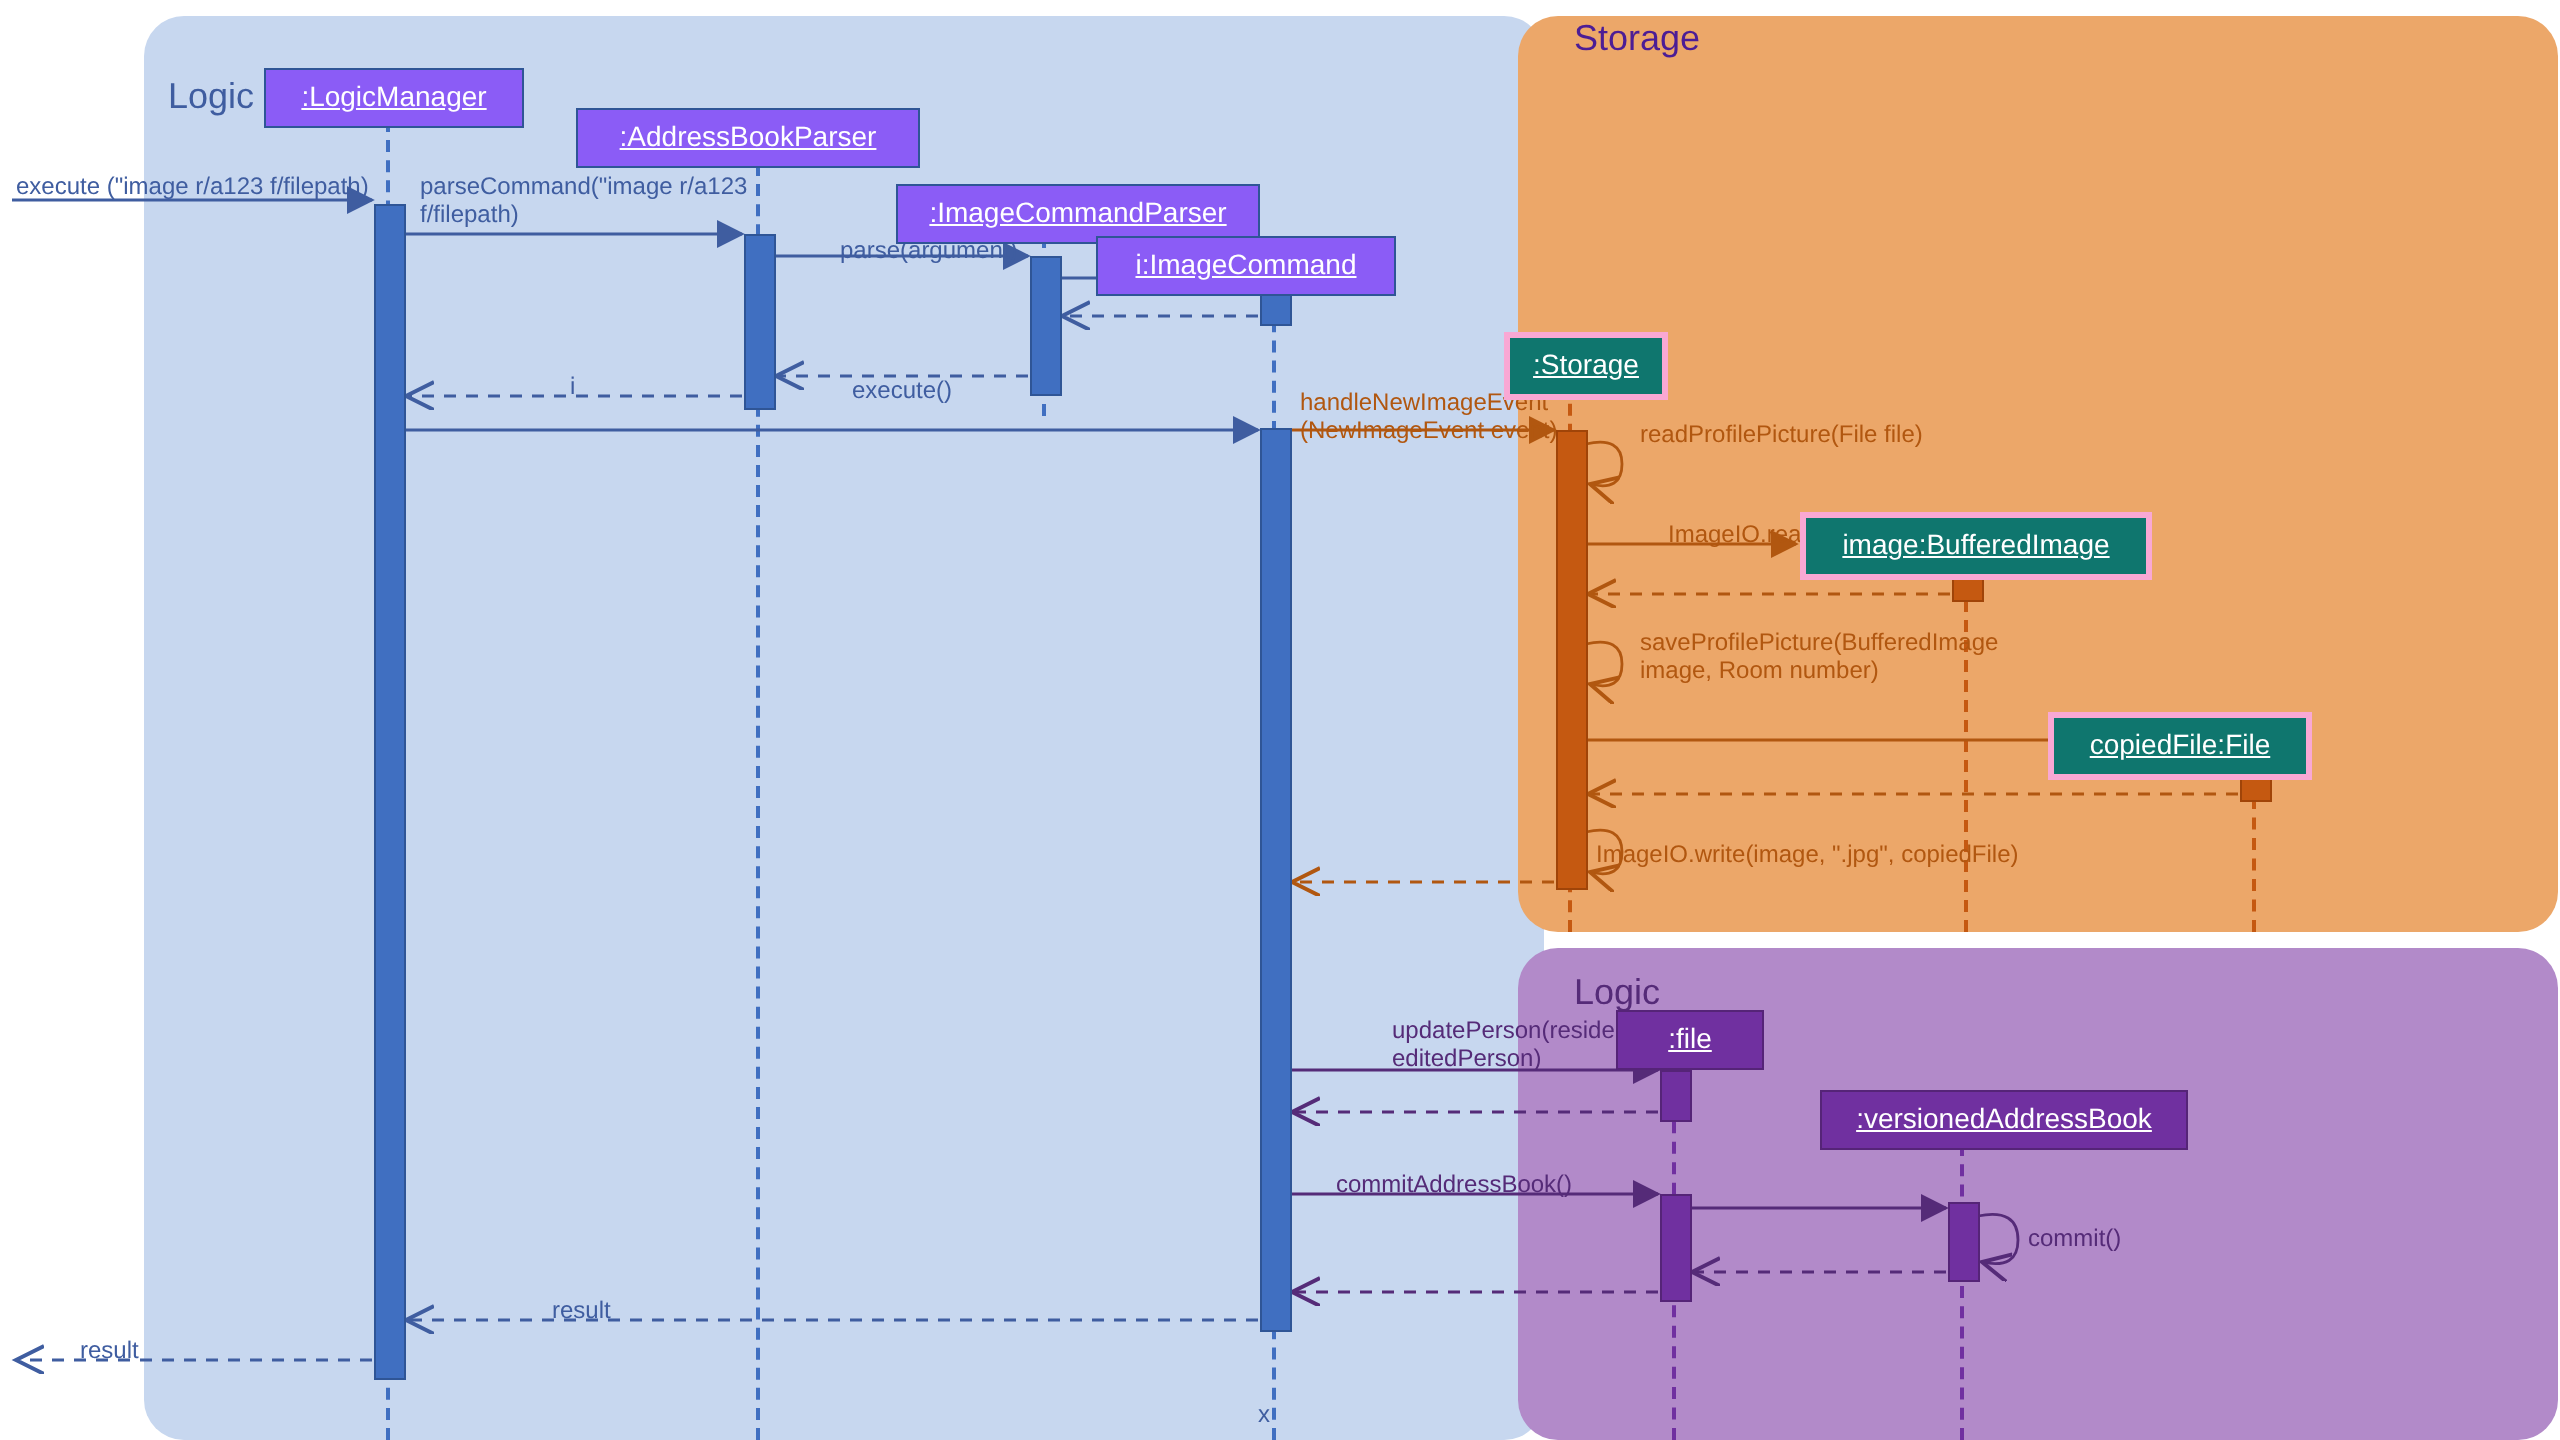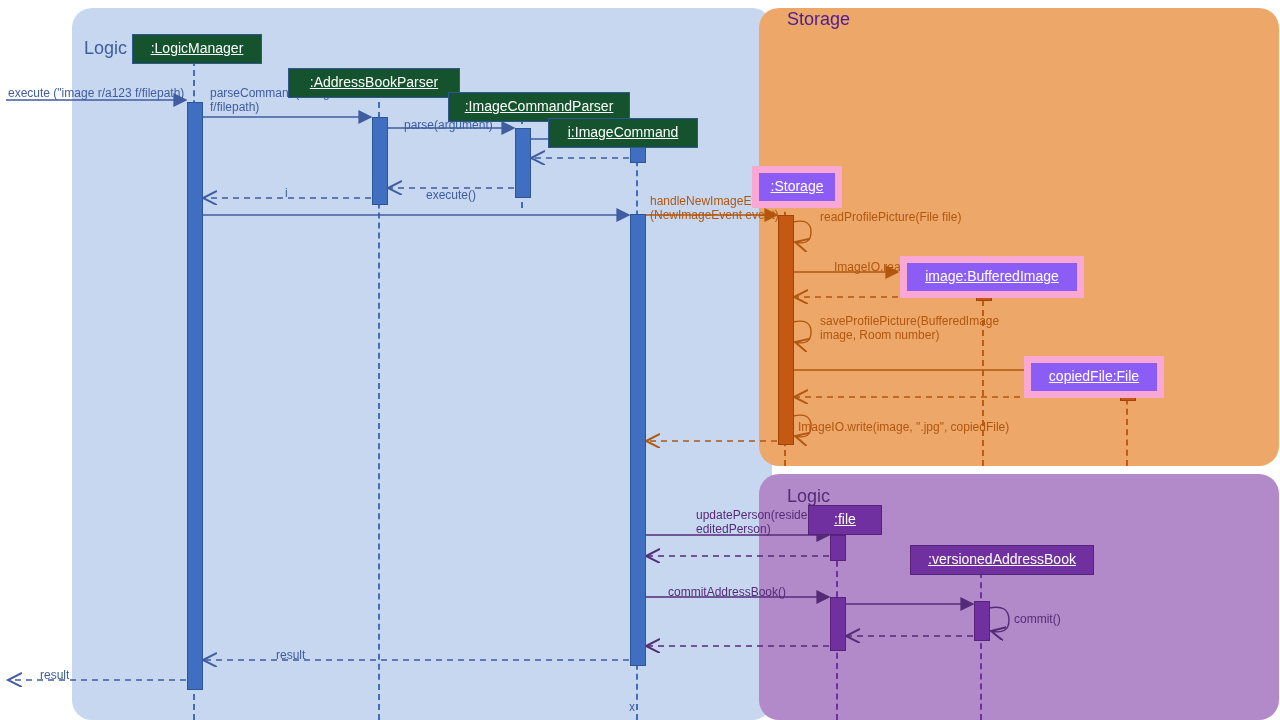--- a/index.html
+++ b/index.html
@@ -6,22 +6,22 @@
   .pkg{position:absolute;border-radius:20px}
   .pkg-title{position:absolute;font-size:18px}
   .logic{left:72px;top:8px;width:700px;height:712px;background:#c7d7ef}
   .logic .pkg-title{left:12px;top:30px;color:#3f5da0}
   .storage{left:759px;top:8px;width:520px;height:458px;background:#eca769}
   .storage .pkg-title{left:28px;top:1px;color:#4c1d95}
   .model{left:759px;top:474px;width:520px;height:246px;background:#b28ac9}
   .model .pkg-title{left:28px;top:12px;color:#552b78}
   .obj{position:absolute;color:#fff;font-size:14px;text-align:center;padding:5px 10px 7px;z-index:30}
   .obj u{text-decoration:underline}
-  .obj-b{background:#14532d;border:1px solid #2f5596}
-  .obj-o{background:#8b5cf6;border:7px solid #f9a8d4}
+  .obj-b{background:#8b5cf6;border:1px solid #2f5596}
+  .obj-o{background:#0f766e;border:3px solid #f9a8d4}
   .obj-p{background:#7030a0;border:1px solid #552477}
   .life{position:absolute;width:0;border-left:2px dashed;z-index:5;top:0;height:720px}
   .lf-b{border-color:#406fc1}
   .lf-o{border-color:#c55911}
   .lf-p{border-color:#7030a0}
   .act{position:absolute;z-index:20}
   .ac-b{background:#406fc1;border:1px solid #2f5596}
   .ac-o{background:#c55911;border:1px solid #a04408}
   .ac-p{background:#7030a0;border:1px solid #552477}
   svg.wires{position:absolute;left:0;top:0;width:1280px;height:720px;z-index:15;pointer-events:none}
@@ -47,21 +47,21 @@
 <div class="life lf-b" style="left:378px;top:82px;height:638px"></div>
 <div class="life lf-b" style="left:521px;top:118px;height:90px"></div>
 <div class="life lf-b" style="left:636px;top:140px;height:580px"></div>
 <div class="life lf-o" style="left:784px;top:192px;height:274px"></div>
 <div class="life lf-o" style="left:982px;top:280px;height:186px"></div>
 <div class="life lf-o" style="left:1126px;top:378px;height:88px"></div>
 <div class="life lf-p" style="left:836px;top:530px;height:190px"></div>
 <div class="life lf-p" style="left:980px;top:572px;height:148px"></div>
 
 <div class="obj obj-b" style="left:132px;top:34px;width:108px"><u>:LogicManager</u></div>
-<div class="obj obj-b" style="left:288px;top:68px;width:150px"><u>:AddressBookParser</u></div>
+<div class="obj obj-b" style="left:288px;top:54px;width:150px"><u>:AddressBookParser</u></div>
 <div class="obj obj-b" style="left:448px;top:92px;width:160px"><u>:ImageCommandParser</u></div>
 <div class="obj obj-b" style="left:548px;top:118px;width:128px"><u>i:ImageCommand</u></div>
 <div class="obj obj-o" style="left:752px;top:166px;width:56px"><u>:Storage</u></div>
 <div class="obj obj-o" style="left:900px;top:256px;width:150px"><u>image:BufferedImage</u></div>
 <div class="obj obj-o" style="left:1024px;top:356px;width:106px"><u>copiedFile:File</u></div>
 <div class="obj obj-p" style="left:808px;top:505px;width:52px"><u>:file</u></div>
 <div class="obj obj-p" style="left:910px;top:545px;width:162px"><u>:versionedAddressBook</u></div>
 
 <div class="act ac-b" style="left:187px;top:102px;width:14px;height:586px"></div>
 <div class="act ac-b" style="left:372px;top:117px;width:14px;height:86px"></div>
@@ -123,21 +123,21 @@
   <path d="M989 608 q20 -4 20 12 q0 15 -18 11" fill="none" stroke="#552b78" stroke-width="1.4" marker-end="url(#apOpen)"></path>
   <line x1="973" y1="636" x2="846" y2="636" stroke="#552b78" stroke-width="1.4" stroke-dasharray="6 5" marker-end="url(#apOpen)"></line>
   <line x1="829" y1="646" x2="646" y2="646" stroke="#552b78" stroke-width="1.4" stroke-dasharray="6 5" marker-end="url(#apOpen)"></line>
 
   <line x1="629" y1="660" x2="203" y2="660" stroke="#3f5da0" stroke-width="1.4" stroke-dasharray="6 5" marker-end="url(#abOpen)"></line>
   <line x1="186" y1="680" x2="8" y2="680" stroke="#3f5da0" stroke-width="1.4" stroke-dasharray="6 5" marker-end="url(#abOpen)"></line>
 </svg>
 
 <div class="lbl lbl-b" style="left:8px;top:86px;width:180px">execute ("image r/a123 f/filepath)</div>
 <div class="lbl lbl-b" style="left:210px;top:86px;width:170px">parseCommand("image r/a123 f/filepath)</div>
-<div class="lbl lbl-b" style="left:404px;top:118px">parse(argument)</div>
+<div class="lbl lbl-b" style="left:420px;top:118px">parse(argument)</div>
 <div class="lbl lbl-b" style="left:285px;top:186px">i</div>
 <div class="lbl lbl-b" style="left:426px;top:188px">execute()</div>
 <div class="lbl lbl-o" style="left:650px;top:194px;width:130px">handleNewImageEvent (NewImageEvent event)</div>
 <div class="lbl lbl-o" style="left:820px;top:210px">readProfilePicture(File file)</div>
 <div class="lbl lbl-o" style="left:834px;top:260px">ImageIO.read(file)</div>
 <div class="lbl lbl-o" style="left:820px;top:314px;width:200px">saveProfilePicture(BufferedImage image, Room number)</div>
 <div class="lbl lbl-o" style="left:798px;top:420px">ImageIO.write(image, ".jpg", copiedFile)</div>
 <div class="lbl lbl-p" style="left:696px;top:508px;width:150px">updatePerson(resident, editedPerson)</div>
 <div class="lbl lbl-p" style="left:668px;top:585px">commitAddressBook()</div>
 <div class="lbl lbl-p" style="left:1014px;top:612px">commit()</div>

